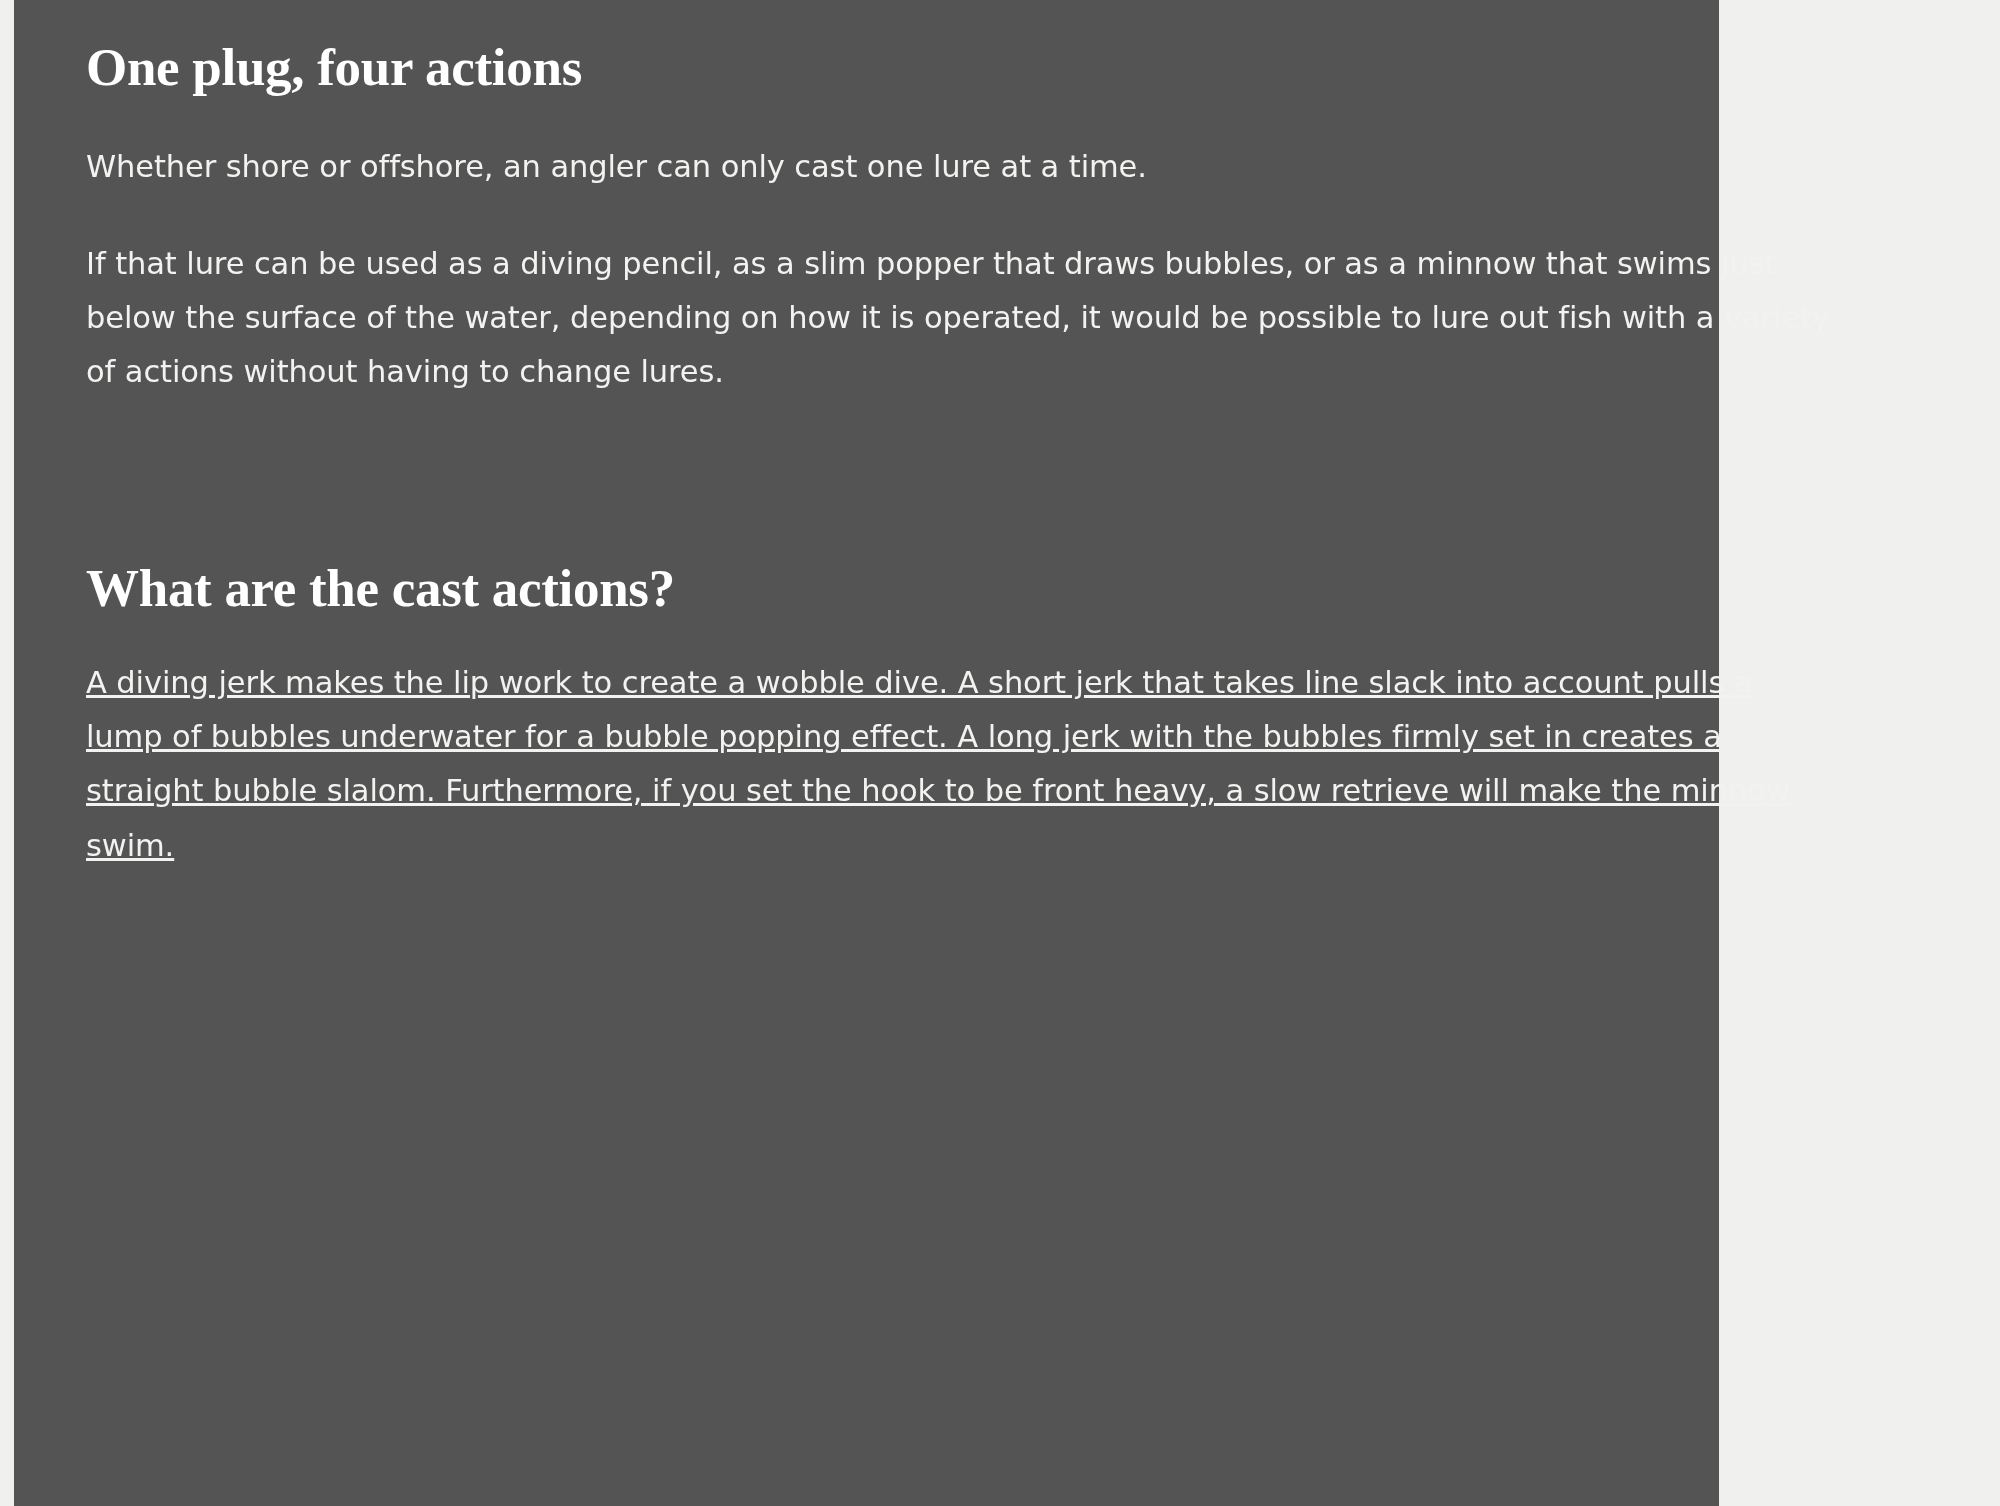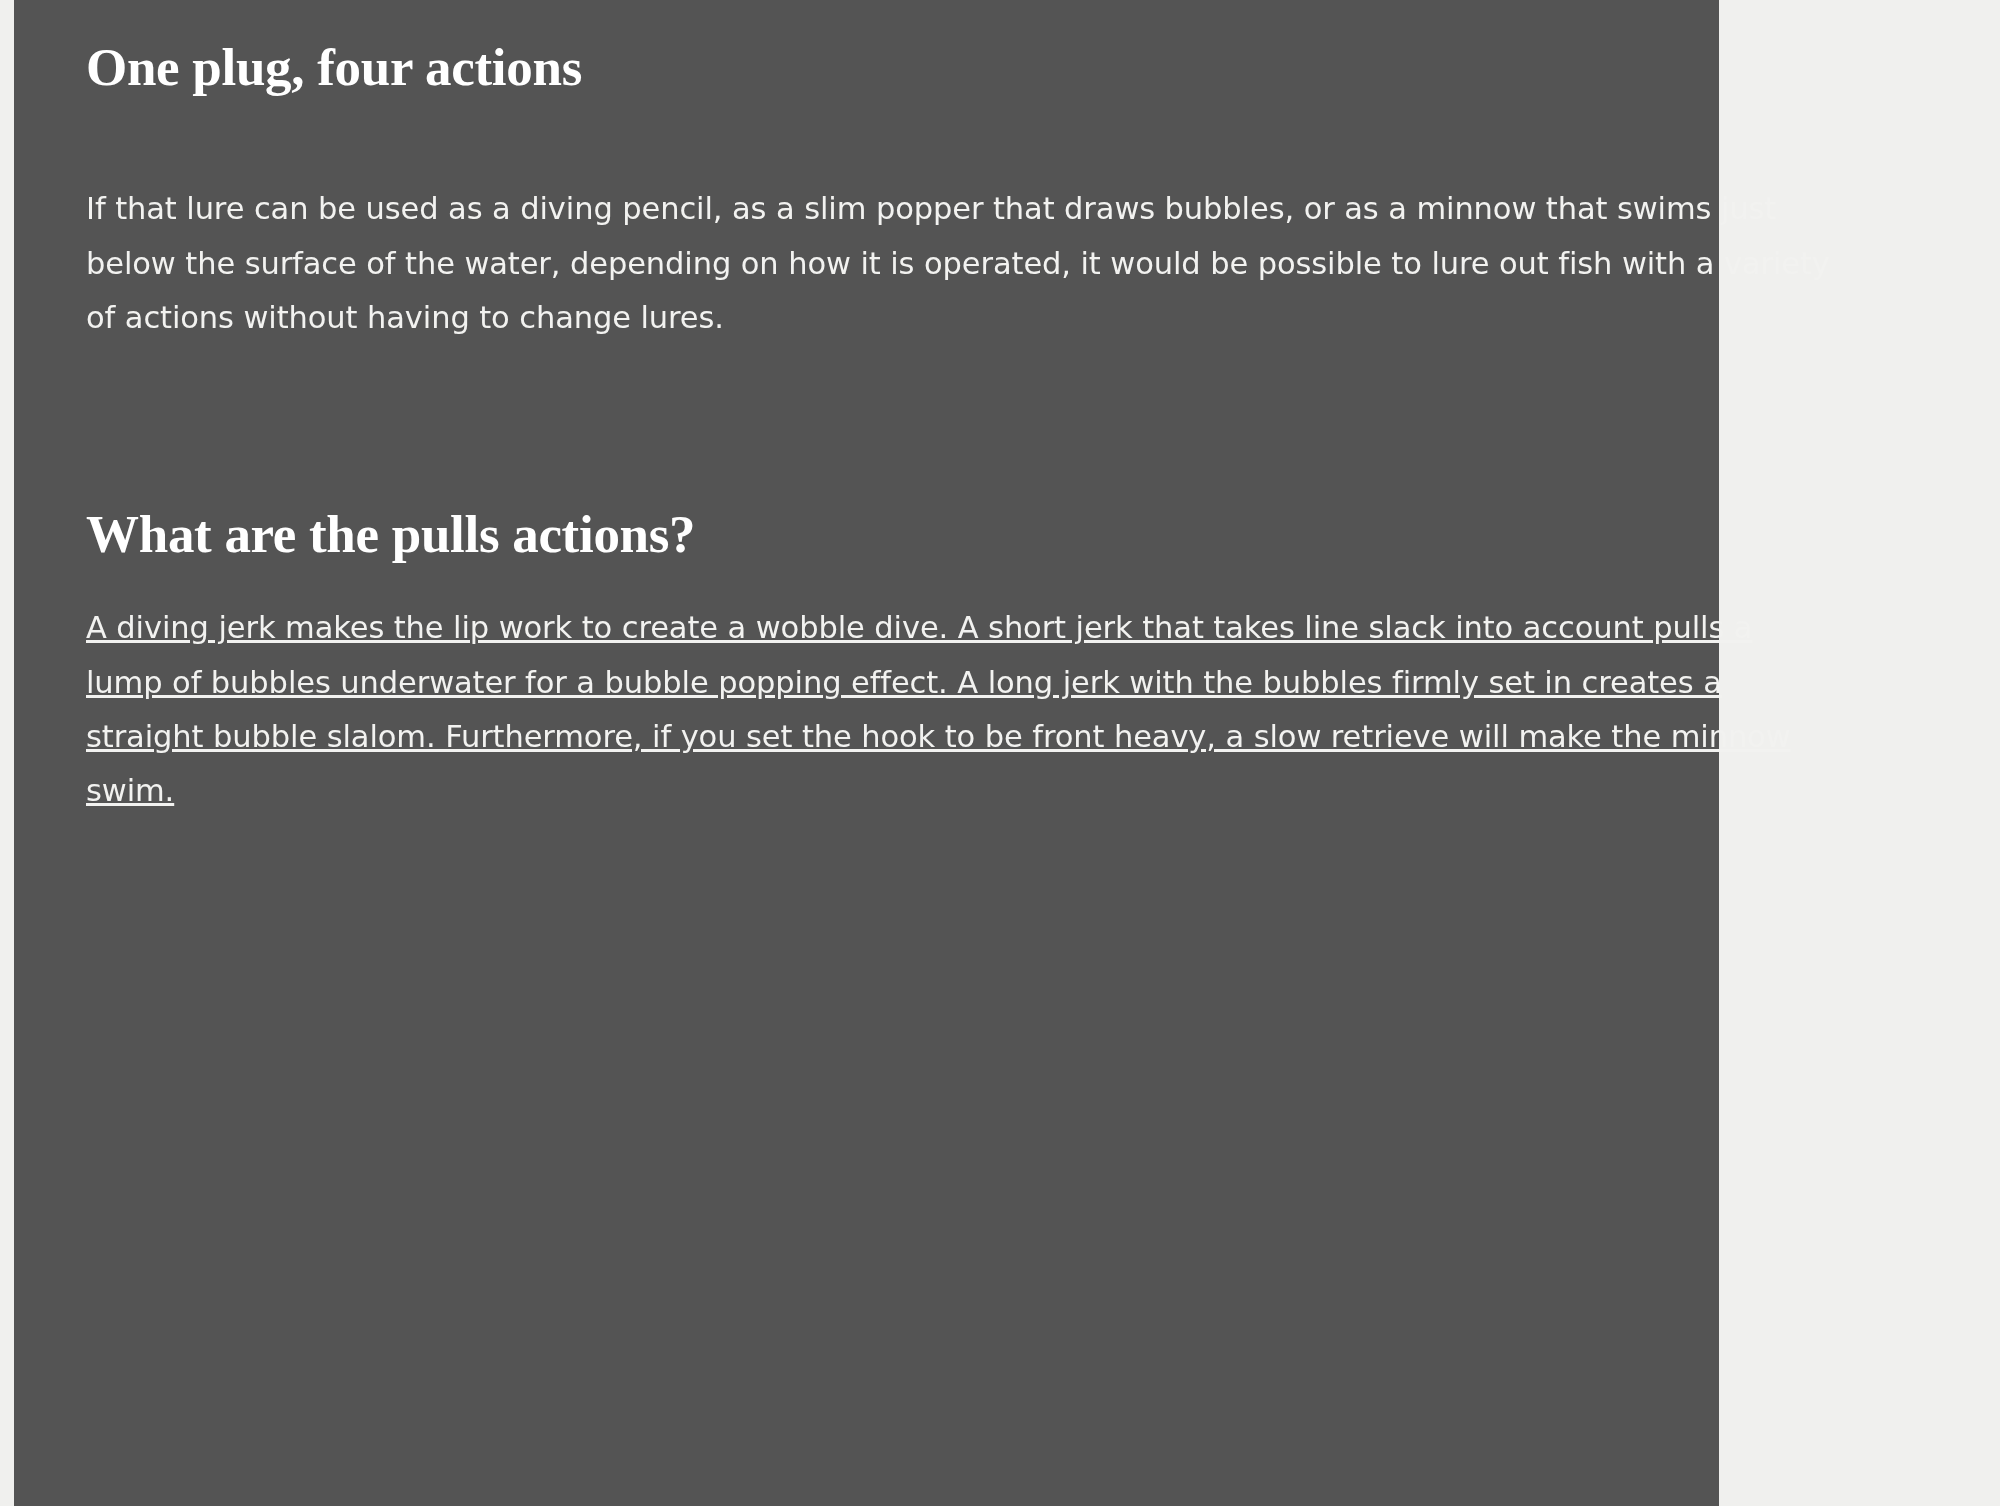--- a/index.html
+++ b/index.html
@@ -76,30 +76,31 @@
 <div class="page">
   <div class="left-edge"></div>
   <div class="right-edge"></div>
 
   <div class="content">
 
     <h1 class="section-title title-1">One plug, four actions</h1>
 
     <div class="gap-after-title"></div>
 
+    <p class="body-text w1">Whether shore or offshore, an angler can only cast one lure at a time.</p>
 
     <div class="gap-para"></div>
 
     <p class="body-text w2">If that lure can be used as a diving pencil, as a slim popper that draws bubbles, or as a minnow that swims just below the surface of the water, depending on how it is operated, it would be possible to lure out fish with a variety of actions without having to change lures.</p>
 
     <div class="gap-para"></div>
 
 
     <div class="gap-section"></div>
 
-    <h1 class="section-title title-2">What are the pulls actions?</h1>
+    <h1 class="section-title title-2">What are the cast actions?</h1>
 
     <div class="gap-after-h2"></div>
 
     <p class="body-text w4">A diving jerk makes the lip work to create a wobble dive. A short jerk that takes line slack into account pulls a lump of bubbles underwater for a bubble popping effect. A long jerk with the bubbles firmly set in creates a straight bubble slalom. Furthermore, if you set the hook to be front heavy, a slow retrieve will make the minnow swim.</p>
 
   </div>
 </div>
 
 </body></html>

